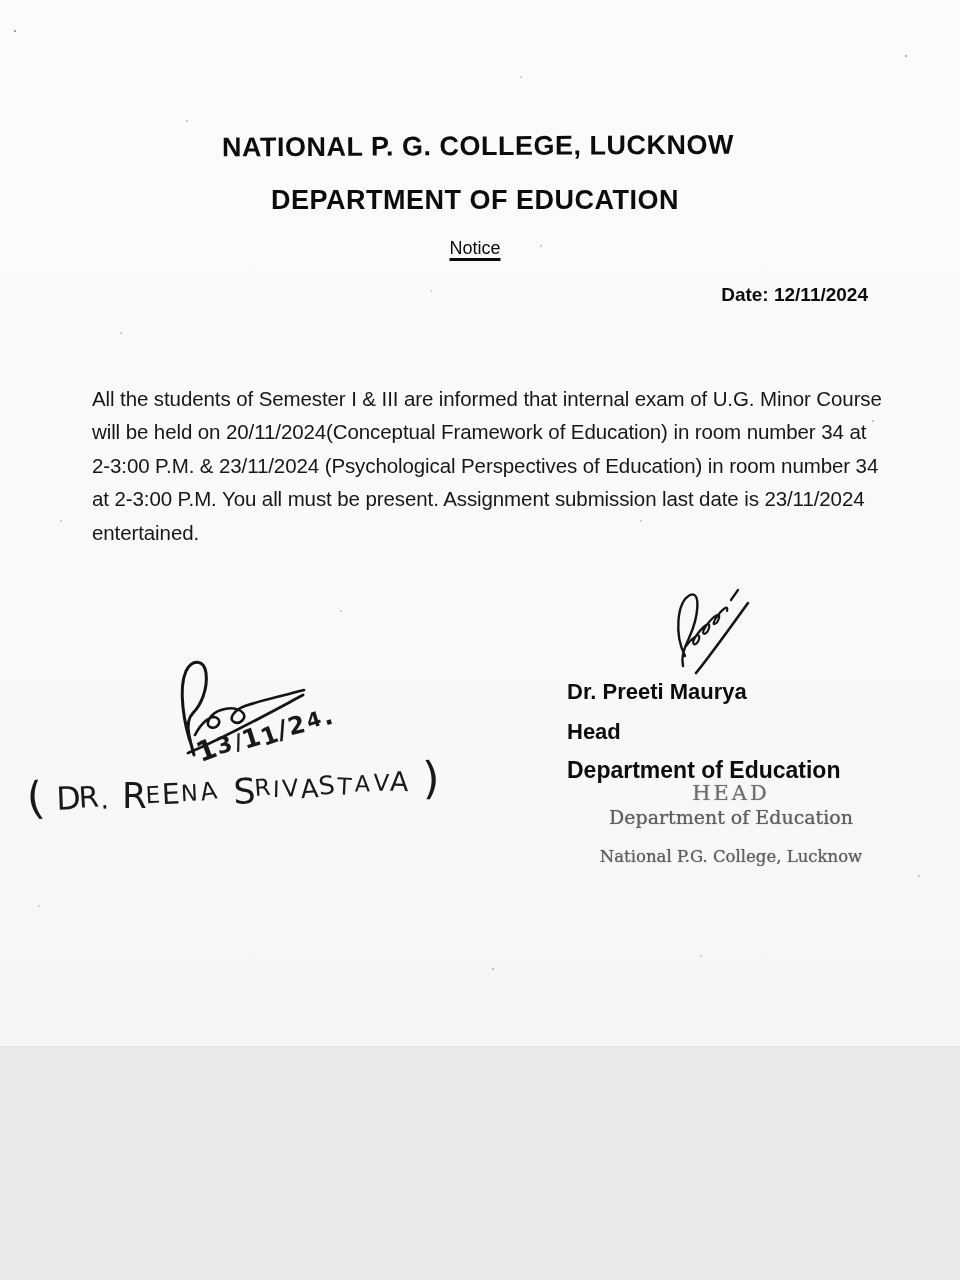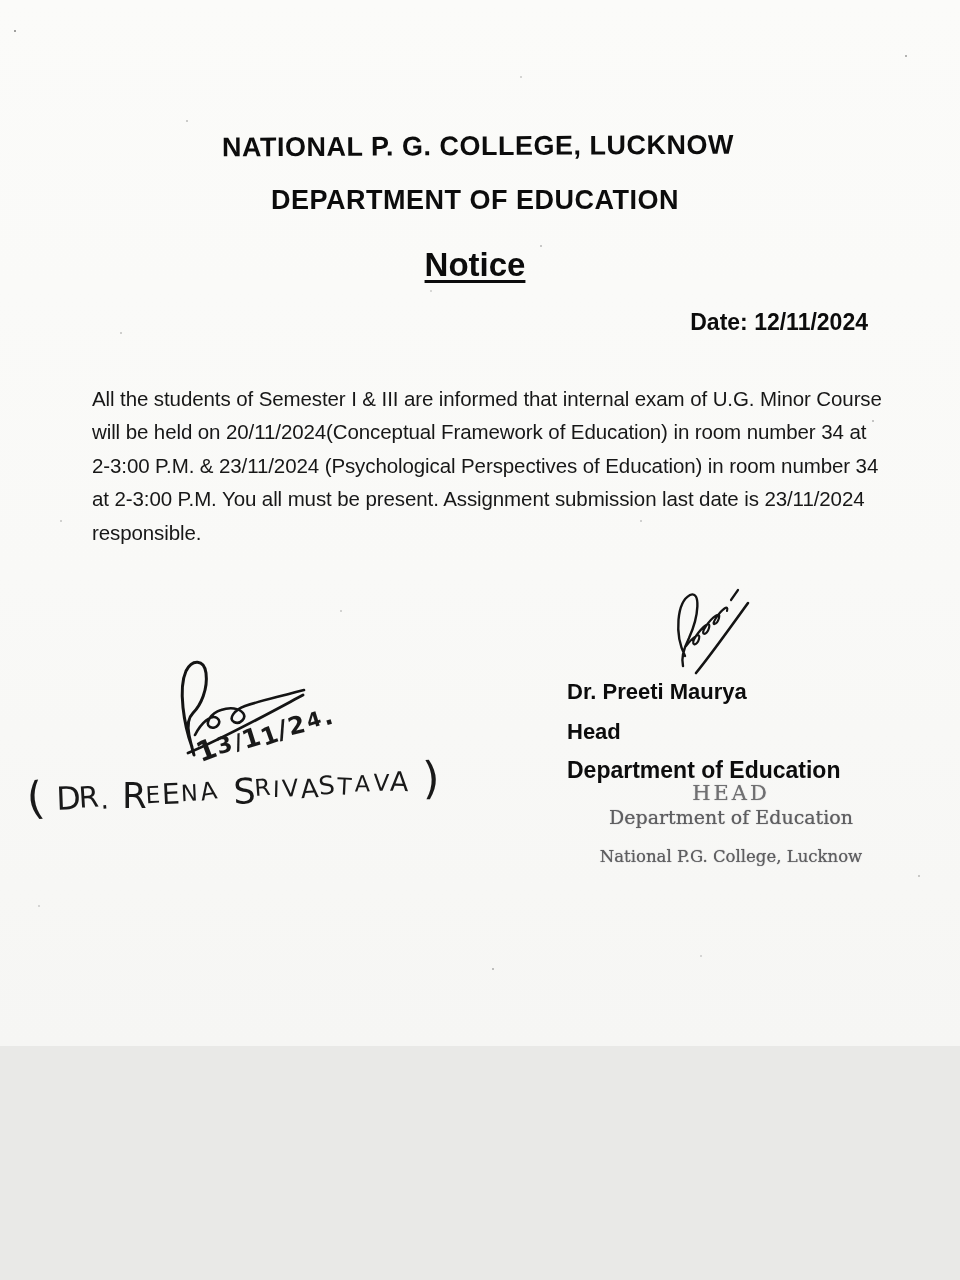--- a/index.html
+++ b/index.html
@@ -44,29 +44,29 @@
     position:absolute;left:0;top:131px;width:956px;margin:0;
     text-align:center;font-size:27px;font-weight:bold;letter-spacing:.5px;
     color:#0c0c0c;transform:rotate(-.3deg);
   }
   .subtitle{
     position:absolute;left:0;top:185px;width:950px;margin:0;
     text-align:center;font-size:27px;font-weight:bold;letter-spacing:.5px;
     color:#0c0c0c;
   }
   .notice-heading{
-    position:absolute;left:0;top:246px;width:950px;
-    text-align:center;font-size:33px;font-weight:bold;color:#0c0c0c;
+    position:absolute;left:0;top:238px;width:950px;
+    text-align:center;font-size:18px;font-weight:normal;color:#0c0c0c;
   }
   .notice-heading span{
     text-decoration:underline;text-decoration-thickness:3px;text-underline-offset:4px;
   }
   .date-line{
     position:absolute;top:284px;right:92px;
-    font-size:23px;font-weight:bold;color:#0c0c0c;margin-top:25px;
+    font-size:19px;font-weight:bold;color:#0c0c0c;
   }
   .body-text{
     position:absolute;left:92px;top:382px;width:790px;
     font-size:20.5px;line-height:33.4px;letter-spacing:-.1px;color:#171717;
   }
   .body-line{white-space:nowrap;}
   .sig-name,.sig-title,.sig-dept{
     position:absolute;left:567px;width:320px;text-align:left;
     font-weight:bold;color:#0c0c0c;
   }
@@ -110,21 +110,21 @@
     <span>Notice</span>
   </div>
 
   <div class="date-line">Date: 12/11/2024</div>
 
   <div class="body-text">
       <div class="body-line">All the students of Semester I &amp; III are informed that internal exam of U.G. Minor Course</div>
       <div class="body-line">will be held on 20/11/2024(Conceptual Framework of Education) in room number 34 at</div>
       <div class="body-line">2-3:00 P.M. &amp; 23/11/2024 (Psychological Perspectives of Education) in room number 34</div>
       <div class="body-line">at 2-3:00 P.M. You all must be present. Assignment submission last date is 23/11/2024</div>
-      <div class="body-line">responsible.</div>
+      <div class="body-line">entertained.</div>
     </div>
 
   <svg class="sig-svg" style="left:652px;top:586px;" width="115" height="100" viewBox="0 0 115 100">
     <path stroke-width="2.4" d="M 33 70 C 22 48, 25 16, 38 9 C 49 4, 47 30, 37 52 C 32 62, 29 72, 31 80"></path>
     <path stroke-width="2.2" d="M 34 60 C 41 51, 49 45, 47 53 C 45 61, 37 60, 44 50 C 51 40, 59 34, 57 42 C 55 50, 47 50, 54 40 C 61 30, 69 25, 67 32 C 65 39, 58 41, 64 32 C 70 23, 77 18, 75 25"></path>
     <path stroke-width="2.2" d="M 79 14 L 86 4"></path>
     <path stroke-width="2.6" d="M 44 87 C 58 70, 78 42, 96 17"></path>
   </svg>
 
   <div class="sig-name">Dr. Preeti Maurya</div>

